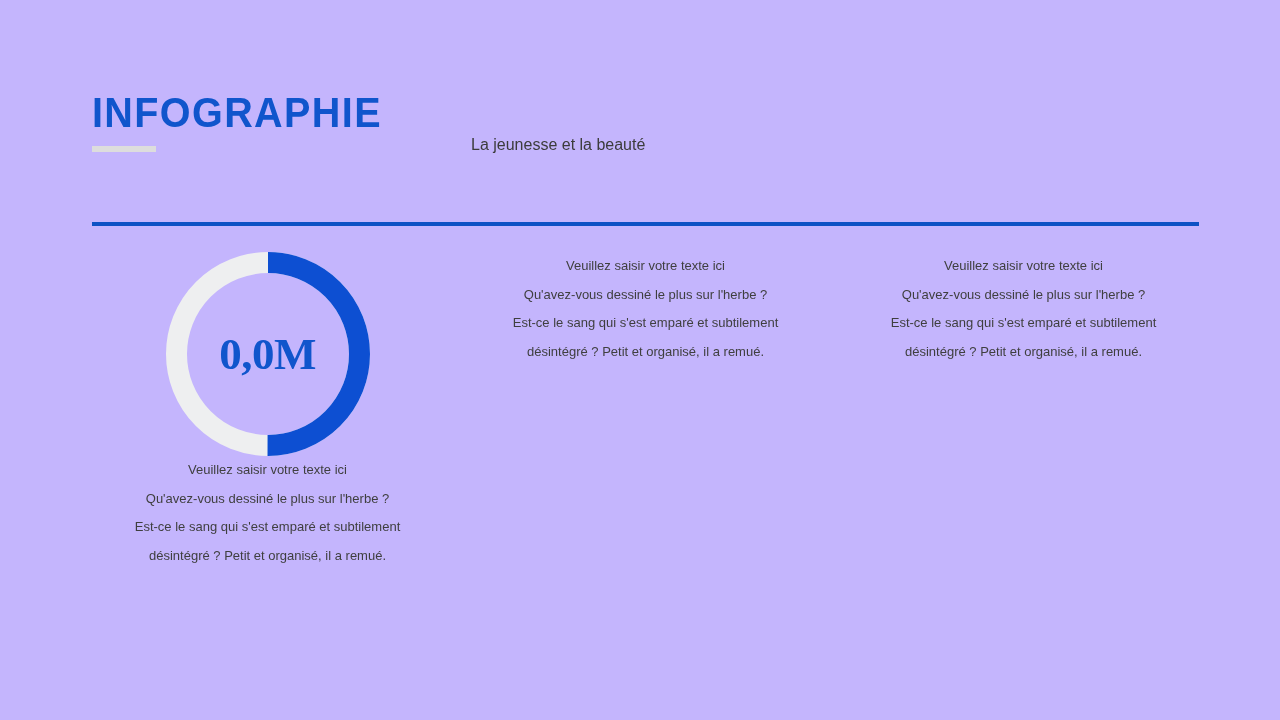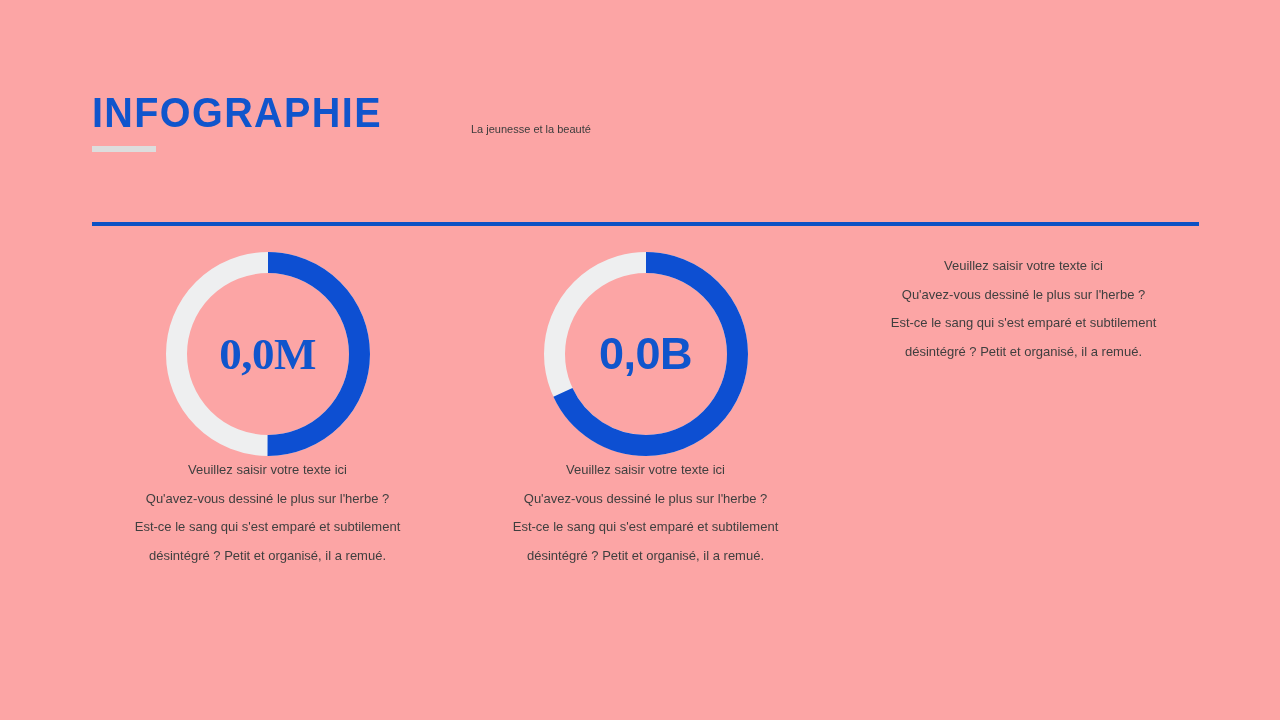--- a/index.html
+++ b/index.html
@@ -11,21 +11,21 @@
     height: 720px;
     background: #ffffff;
     font-family: "Liberation Sans", sans-serif;
     overflow: hidden;
     position: relative;
   }
 
   .slide {
     position: absolute;
     inset: 0;
-    background: #fca5a5;
+    background: #c4b5fd;
   }
 
   
   .header {
     position: absolute;
     left: 92px;
     top: 88px;
     width: 1108px;
     height: 70px;
   }
@@ -48,22 +48,22 @@
     position: absolute;
     left: 0;
     top: 58px;
     width: 64px;
     height: 6px;
     background: #dddddd;
   }
   .subtitle {
     position: absolute;
     left: 379px;
-    top: 32px;
-    font-size: 11px;
+    top: 48px;
+    font-size: 16px;
     color: #3c3c3c;
     line-height: 18px;
     white-space: nowrap;
   }
 
   
   .divider {
     position: absolute;
     left: 92px;
     top: 222px;
@@ -162,27 +162,20 @@
       </div>
       <div class="caption" style="color: rgb(63, 63, 63);">
         <span class="line">Veuillez saisir votre texte ici</span>
         <span class="line">Qu'avez-vous dessiné le plus sur l'herbe ?</span>
         <span class="line">Est-ce le sang qui s'est emparé et subtilement</span>
         <span class="line">désintégré ? Petit et organisé, il a remué.</span>
       </div>
     </div>
 
     <div class="column">
-      <div class="donut">
-        <svg viewBox="0 0 204 204">
-          <circle class="donut-track" cx="102" cy="102" r="91.5" style="stroke: rgb(238, 239, 240);"></circle>
-          <circle class="donut-arc" cx="102" cy="102" r="91.5" stroke-dasharray="390.93978981271385 574.9114556069321" style="stroke: rgb(13, 79, 210);"></circle>
-        </svg>
-        <div class="donut-value" style="color: rgb(16, 85, 204);">0,0B</div>
-      </div>
       <div class="caption" style="color: rgb(63, 63, 63);">
         <span class="line">Veuillez saisir votre texte ici</span>
         <span class="line">Qu'avez-vous dessiné le plus sur l'herbe ?</span>
         <span class="line">Est-ce le sang qui s'est emparé et subtilement</span>
         <span class="line">désintégré ? Petit et organisé, il a remué.</span>
       </div>
     </div>
 
     <div class="column">
       <div class="caption" style="color: rgb(63, 63, 63);">

